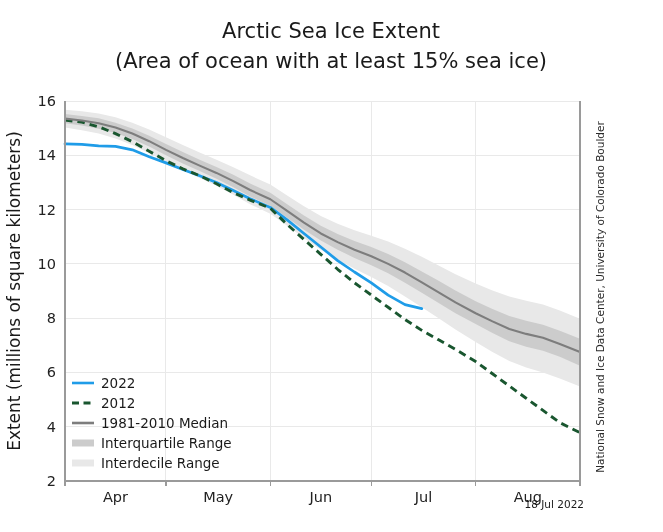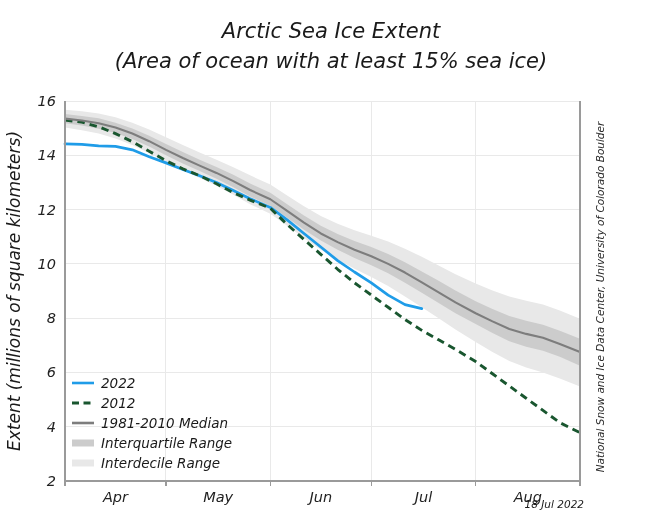--- a/index.html
+++ b/index.html
@@ -3,21 +3,21 @@
 <meta charset="utf-8">
 <style>
   html,body{margin:0;padding:0;}
   body{
     width:663px;height:532px;
     background:#ffffff;
     font-family:"DejaVu Sans","Liberation Sans",sans-serif;
     overflow:hidden;
     position:relative;
   }
-  #chart-root{position:absolute;left:0;top:0;width:663px;height:532px;font-style:italic;}
+  #chart-root{position:absolute;left:0;top:0;width:663px;height:532px;}
   .title-line{
     font-size:21px;fill:#1a1a1a;text-anchor:middle;
     font-family:"DejaVu Sans","Liberation Sans",sans-serif;
   }
   .axis-label{
     font-size:17px;fill:#1a1a1a;
     font-family:"DejaVu Sans","Liberation Sans",sans-serif;
   }
   .tick-text{
     font-size:14.5px;fill:#222222;

